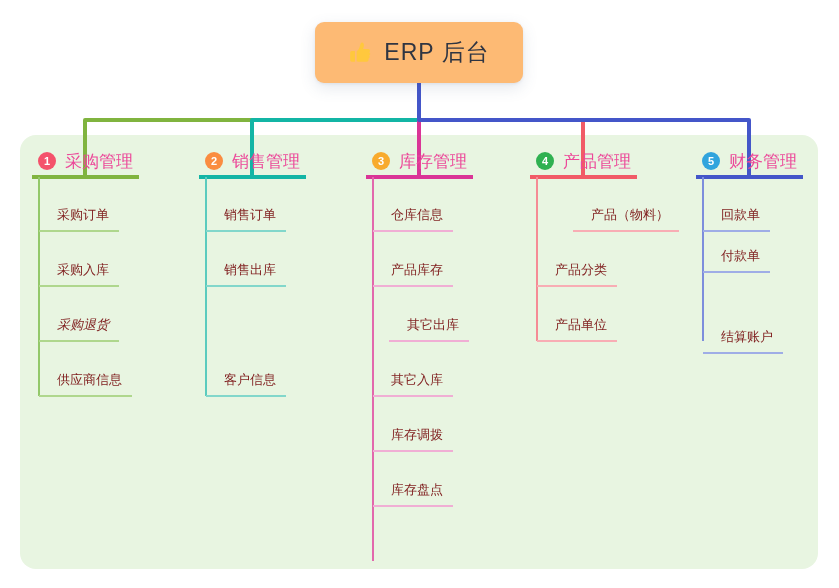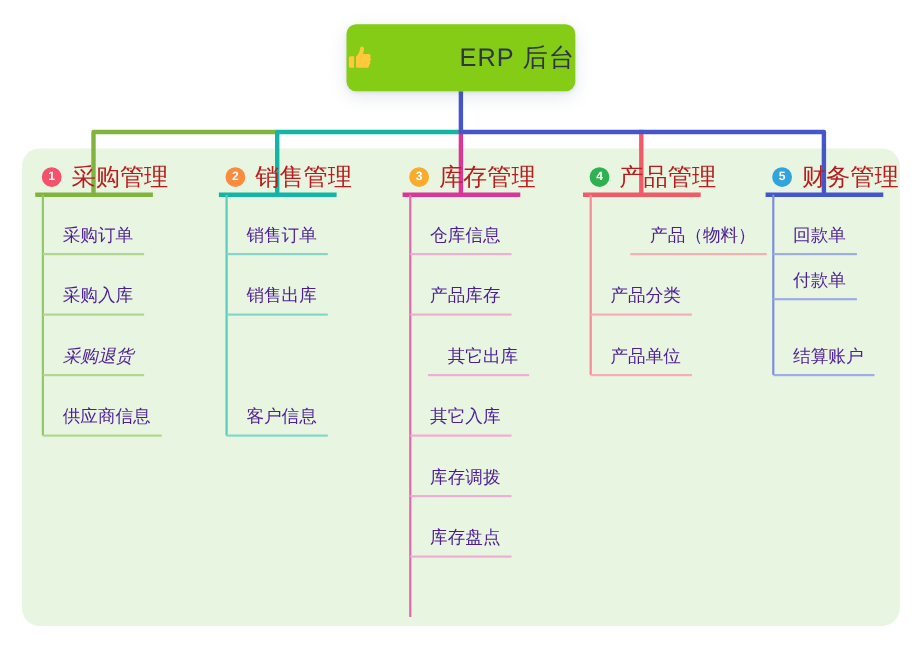--- a/index.html
+++ b/index.html
@@ -2,37 +2,37 @@
 <html><head>
 <meta charset="utf-8">
 <style>
   html,body{margin:0;padding:0;background:#ffffff;}
   body{font-family:"Liberation Sans","DejaVu Sans",sans-serif;}
   #stage{position:relative;width:839px;height:588px;background:#ffffff;overflow:hidden;}
   #panel{position:absolute;left:20px;top:135px;width:798px;height:434px;border-radius:16px;}
   #connector-svg{position:absolute;left:0;top:0;z-index:2;}
   #root-node{
     position:absolute;left:315px;top:22px;width:208px;height:61px;z-index:3;
-    background:#84cc16;border-radius:9px;
+    background:#fdba74;border-radius:9px;
     box-shadow:0 5px 16px rgba(70,90,130,.14),0 1px 3px rgba(70,90,130,.10);
-    display:flex;align-items:center;justify-content:space-between;gap:10px;
+    display:flex;align-items:center;justify-content:center;gap:10px;
   }
   #root-node .root-title{font-size:23px;color:#2f3542;font-weight:500;letter-spacing:1px;}
   .branch-header{
     position:absolute;z-index:3;display:flex;align-items:center;gap:9px;height:22px;top:150px;
   }
   .branch-badge{
     width:18px;height:18px;border-radius:50%;flex:0 0 auto;
     display:flex;align-items:center;justify-content:center;
     color:#fff;font-size:11px;font-weight:bold;line-height:1;
   }
-  .branch-label{font-size:22px;color:#b91c1c;font-weight:500;white-space:nowrap;font-family:Liberation Serif, serif;}
+  .branch-label{font-size:17px;color:#ec4899;font-weight:500;white-space:nowrap;font-family:Liberation Serif, serif;}
   .child-item{
     position:absolute;z-index:3;white-space:nowrap;
-    font-size:16px;color:#4c1d95;line-height:18px;
+    font-size:13px;color:#7f1d1d;line-height:18px;
     padding:0 10px 6px 18px;
   }
 </style>
 </head>
 <body>
 
 <div id="stage">
   <div id="panel" style="background: rgb(232, 245, 225);"></div>
 
   <svg id="connector-svg" width="839" height="588">
@@ -92,14 +92,14 @@
     </div>
     <div class="child-item" style="left: 537px; top: 206px; border-bottom: 2px solid rgb(248, 173, 180); margin-left: 36px;">产品（物料）</div>
     <div class="child-item" style="left: 537px; top: 261px; border-bottom: 2px solid rgb(248, 173, 180);">产品分类</div>
     <div class="child-item" style="left: 537px; top: 316px; border-bottom: 2px solid rgb(248, 173, 180);">产品单位</div>
     <div class="branch-header" style="left: 702px;">
       <span class="branch-badge" style="background: rgb(49, 164, 221);">5</span>
       <span class="branch-label">财务管理</span>
     </div>
     <div class="child-item" style="left: 703px; top: 206px; border-bottom: 2px solid rgb(159, 173, 230);">回款单</div>
     <div class="child-item" style="left: 703px; top: 247px; border-bottom: 2px solid rgb(159, 173, 230);">付款单</div>
-    <div class="child-item" style="left: 703px; top: 316px; border-bottom: 2px solid rgb(159, 173, 230);">结算账户</div>
+    <div class="child-item" style="left: 703px; top: 328px; border-bottom: 2px solid rgb(159, 173, 230);">结算账户</div>
   </div>
 
 </body></html>

